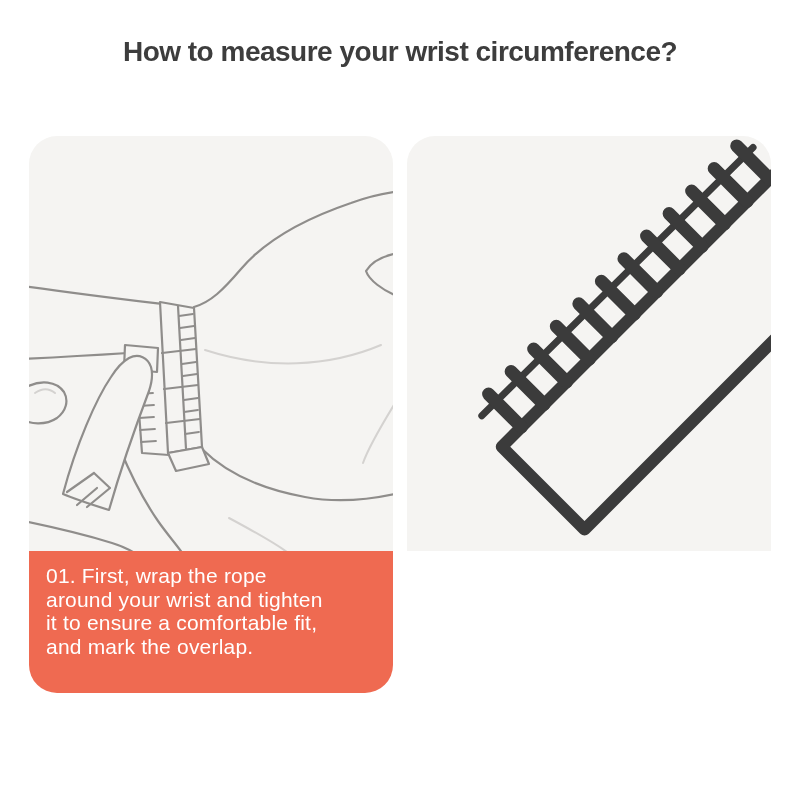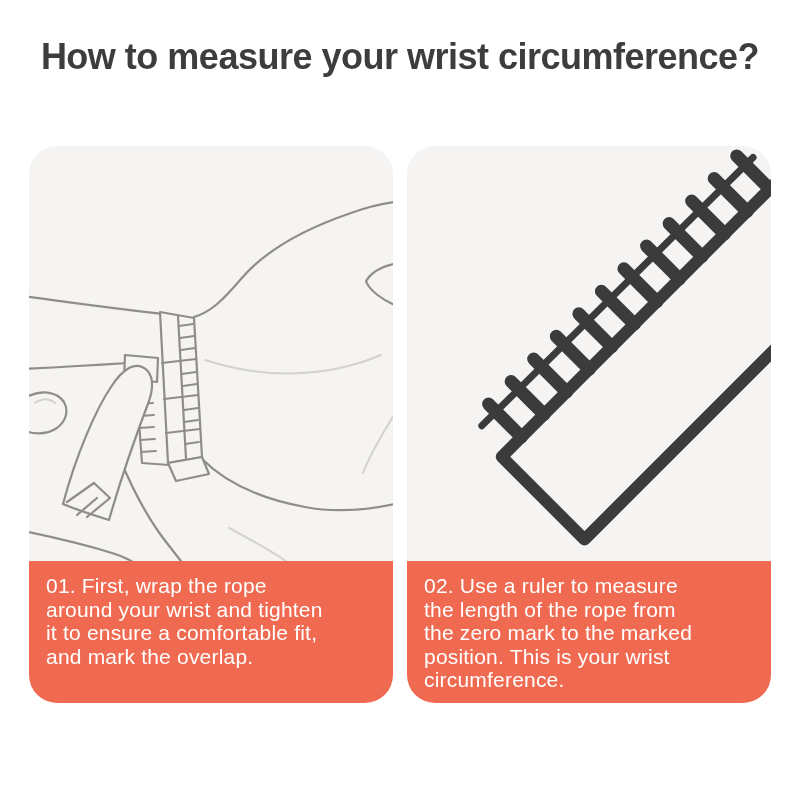--- a/index.html
+++ b/index.html
@@ -3,21 +3,21 @@
 <meta charset="utf-8">
 <style>
   html,body { margin:0; padding:0; }
   body {
     width:800px; height:800px; background:#ffffff;
     font-family:"Liberation Sans", sans-serif;
     overflow:hidden;
   }
   .page-title {
     margin:36px 10px 11px; text-align:center;
-    font-size:36px; font-weight:700; letter-spacing:-0.5px;
+    font-size:28px; font-weight:700; letter-spacing:-0.5px;
     color:var(--heading-text,#3d3d3d);
   }
   .page-subtitle {
     margin:20px 10px 0; text-align:center;
     font-size:24px; font-weight:400;
     color:var(--subheading-text,#404040);
   }
   .cards {
     display:flex; justify-content:center; gap:14px; margin-top:68px;
   }
@@ -114,21 +114,16 @@
           <path class="ruler-tick" d="M 205.3,200.7 L 172.3,167.7"></path>
           <path class="ruler-tick" d="M 227.9,178.1 L 194.9,145.1"></path>
           <path class="ruler-tick" d="M 250.5,155.5 L 217.5,122.5"></path>
           <path class="ruler-tick" d="M 273.2,132.8 L 240.2,99.8"></path>
           <path class="ruler-tick" d="M 295.8,110.2 L 262.8,77.2"></path>
           <path class="ruler-tick" d="M 318.4,87.6 L 285.4,54.6"></path>
           <path class="ruler-tick" d="M 341,65 L 308,32"></path>
           <path class="ruler-tick" d="M 363.6,42.4 L 330.6,9.4"></path>
         </svg>
       </div>
-      <div class="caption">02. Use a ruler to measure
-the length of the rope from
-the zero mark to the marked
-position. This is your wrist
-circumference.</div>
     </div>
 
   </div>
 </div>
 
 </body></html>

